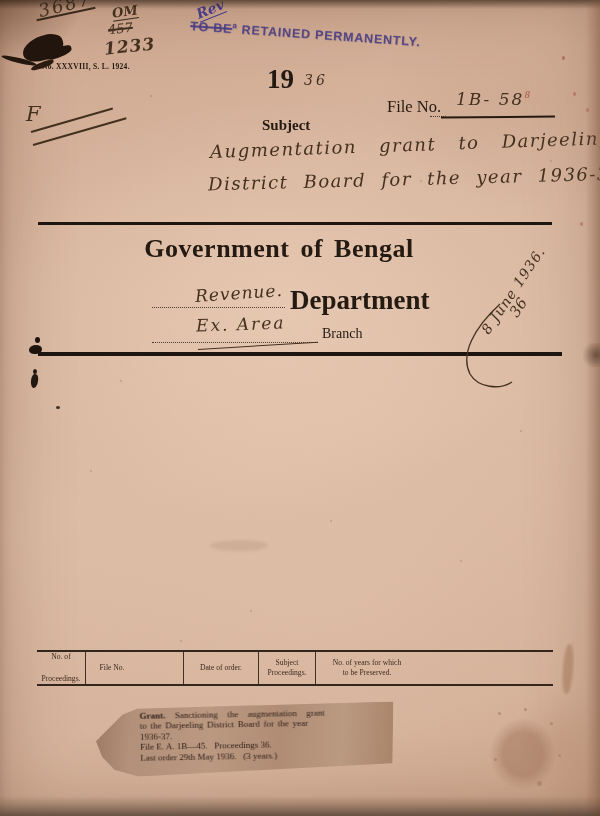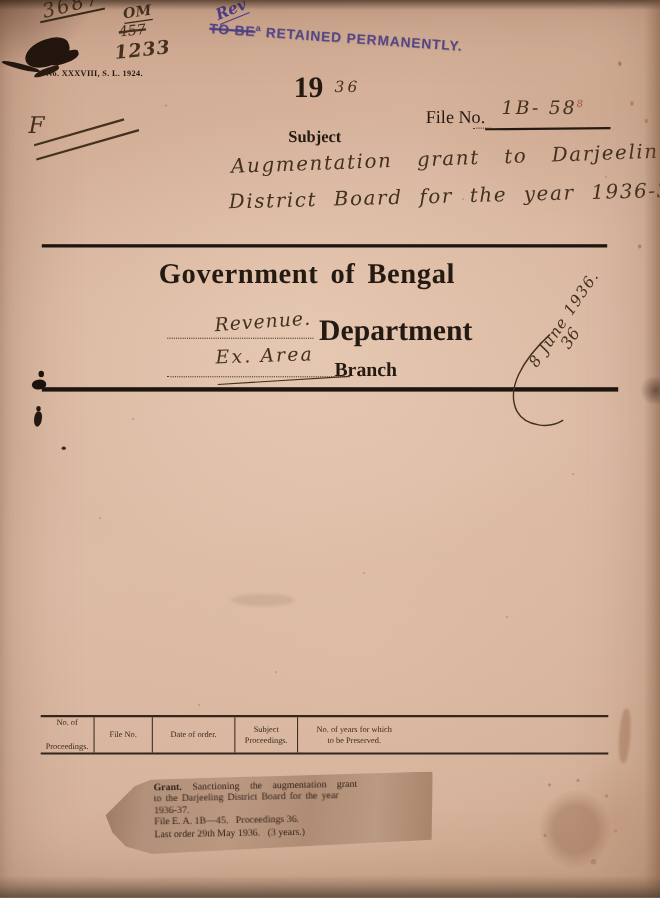--- a/index.html
+++ b/index.html
@@ -60,32 +60,32 @@
   .subj-2{left:208px;top:168px;font-size:18px;letter-spacing:1.5px;word-spacing:8px;transform:rotate(-1.5deg);white-space:nowrap;}
   
   .rule-top{left:38px;top:222px;width:514px;height:3px;background:#1d1510;}
   .rule-bottom{left:38px;top:352px;width:524px;height:3.5px;background:#1d1510;}
   .title{left:40px;top:234px;width:478px;text-align:center;font-size:26px;font-weight:bold;letter-spacing:.5px;word-spacing:4px;}
   .dept-dots{left:152px;top:307px;width:133px;height:0;border-bottom:1.5px dotted rgba(40,25,15,.8);}
   .dept-hand{left:195px;top:283px;font-size:17px;letter-spacing:1px;transform:rotate(-4deg);}
   .dept-label{left:290px;top:285px;font-size:27px;font-weight:bold;}
   .branch-dots{left:152px;top:342px;width:166px;height:0;border-bottom:1.5px dotted rgba(40,25,15,.8);}
   .branch-hand{left:196px;top:314px;font-size:17px;letter-spacing:2px;transform:rotate(-2deg);}
-  .branch-label{left:304px;top:326px;font-size:18px;font-weight:bold;}
+  .branch-label{left:322px;top:326px;font-size:14px;font-weight:normal;}
   .branch-flourish{left:198px;top:349px;width:120px;height:1.3px;background:#43301f;transform:rotate(-3.5deg);transform-origin:left center;}
   
   .date-note{left:478px;top:328px;transform:rotate(-56deg);transform-origin:left top;white-space:nowrap;}
   .date-note .l1{font-size:14px;letter-spacing:1px;}
   .date-note .l2{font-size:15px;margin-left:30px;margin-top:-3px;}
   .date-flourish{left:458px;top:296px;}
   
   .reg-table{left:37px;top:650px;width:516px;display:flex;border-top:2.5px solid rgba(36,26,18,.92);border-bottom:2.5px solid rgba(36,26,18,.92);height:36px;box-sizing:border-box;}
   .reg-cell{display:flex;flex-direction:column;justify-content:center;align-items:center;text-align:center;font-size:7.6px;line-height:1.3;color:#3a2a1e;border-left:1px solid rgba(36,26,18,.85);box-sizing:border-box;padding:0 2px;}
   .reg-cell:first-child{border-left:none;justify-content:space-between;}
-  .c0{width:48px;}.c1{width:180px;}.c2{width:53px;}.c3{width:75px;}.c4{width:57px;}.c5{width:103px;justify-content:center;}
+  .c0{width:48px;}.c1{width:180px;}.c2{width:53px;}.c3{width:75px;margin-left:45px;}.c4{width:57px;}.c5{width:103px;justify-content:center;}
   
   .slip{left:96px;top:704px;width:298px;height:72px;transform:rotate(-1deg);
     background:linear-gradient(95deg,#9c7a64 0%,#b29079 12%,#bb9880 38%,#b08c74 62%,#bb9a82 82%,#a88369 100%);
     clip-path:polygon(0% 48%,9% 12%,14% 4%,100% 0%,99.3% 86%,14% 98%,6% 88%,2% 70%);
     filter:drop-shadow(0 0 1px rgba(60,35,20,.4));}
   .slip-text{position:absolute;left:44px;top:5px;width:248px;font-size:9px;line-height:10.4px;color:#30211a;}
   .slip-line{white-space:pre-wrap;}
   .slip-line.j1{word-spacing:2.5px;}
   .slip-line.j2{word-spacing:1.5px;}
   .slip-lead{font-weight:bold;}

